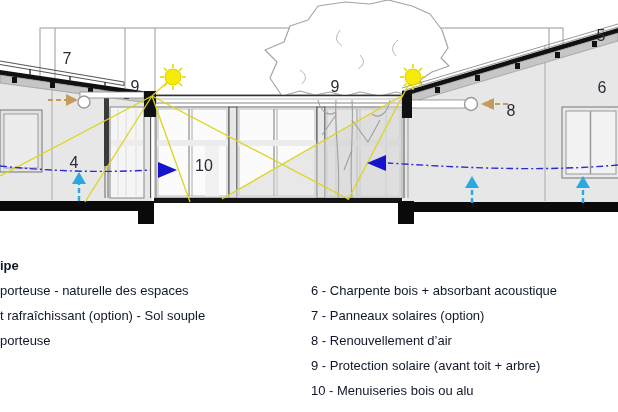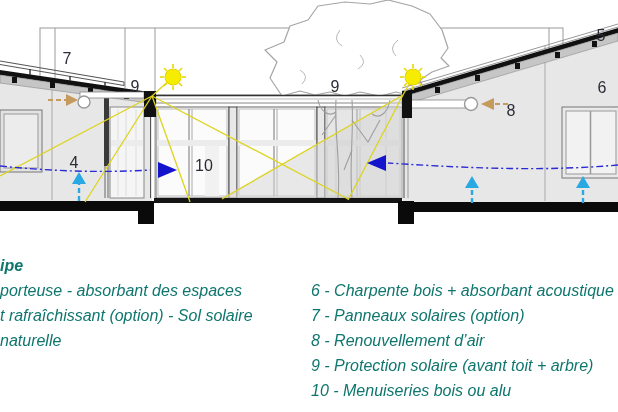--- a/index.html
+++ b/index.html
@@ -1,19 +1,19 @@
 <!DOCTYPE html>
 <html><head>
 <meta charset="utf-8">
 <style>
   html,body{margin:0;padding:0;}
   body{width:618px;height:412px;overflow:hidden;background:#fff;position:relative;
        font-family:"Liberation Sans",sans-serif;}
   #stage{position:absolute;top:0;left:0;}
-  .legend-col{position:absolute;color:#0f766e;font-size:16px;font-style:italic;}
+  .legend-col{position:absolute;color:#0f172a;font-size:13px;}
   .legend-line{height:25px;line-height:25px;white-space:nowrap;}
   .legend-heading{font-weight:bold;}
   #legend-left{top:253px;left:0;}
   #legend-right{top:278px;left:311px;width:420px;}
   svg text{font-family:"Liberation Sans",sans-serif;font-size:16px;fill:#2b2b36;}
 </style>
 </head>
 <body>
 
 <svg id="stage" width="618" height="252" viewBox="0 0 618 252">
@@ -229,23 +229,23 @@
     <text x="204" y="171">10</text>
     <text x="335" y="92">9</text>
     <text x="601" y="41">5</text>
     <text x="602" y="93">6</text>
     <text x="511" y="116">8</text>
   </g>
 </svg>
 
 <div id="legend-left" class="legend-col">
   <div class="legend-line legend-heading">ipe</div>
-  <div class="legend-line">porteuse - absorbant des espaces</div>
-  <div class="legend-line">t rafraîchissant (option) - Sol solaire</div>
-  <div class="legend-line">naturelle</div>
+  <div class="legend-line">porteuse - naturelle des espaces</div>
+  <div class="legend-line">t rafraîchissant (option) - Sol souple</div>
+  <div class="legend-line">porteuse</div>
 </div>
 
 <div id="legend-right" class="legend-col">
   <div class="legend-line">6 - Charpente bois + absorbant acoustique</div>
   <div class="legend-line">7 - Panneaux solaires (option)</div>
   <div class="legend-line">8 - Renouvellement d’air</div>
   <div class="legend-line">9 - Protection solaire (avant toit + arbre)</div>
   <div class="legend-line">10 - Menuiseries bois ou alu</div>
 </div>
 

